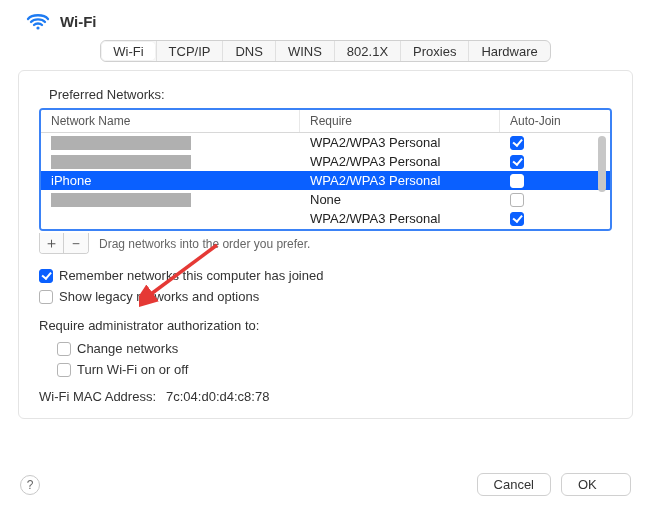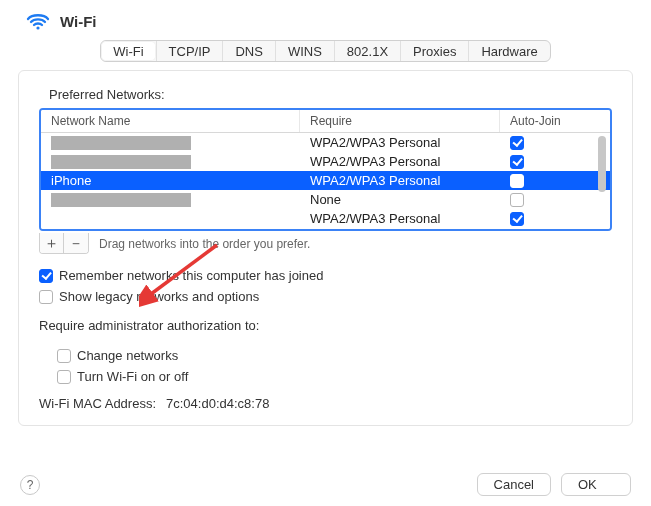--- a/index.html
+++ b/index.html
@@ -157,21 +157,21 @@
     font-size:15px; color:#555;
     background:#fafafa;
     border-right:1px solid #d0d0d0;
   }
   .pm-btn:last-child { border-right:none; }
   .hint { font-size:12px; color:#666; margin-left:10px; }
 
   .opts { margin: 14px 0 0 0; display:flex; flex-direction:column; gap:6px; }
   .chk-row { display:flex; align-items:center; gap:6px; font-size:13px; color:#333; }
   .indent1 { margin-left: 0; margin-top:8px; }
-  .indent-items { margin-left: 18px; display:flex; flex-direction:column; gap:6px; margin-top:9px; }
+  .indent-items { margin-left: 18px; display:flex; flex-direction:column; gap:6px; margin-top:2px; }
 
   .mac-row {
     display:flex; gap:10px; font-size:13px; color:#333;
     margin-top:12px;
   }
 
   .footer {
     position:absolute;
     left:0; right:0; bottom:10px;
     display:flex; justify-content:space-between; align-items:center;

